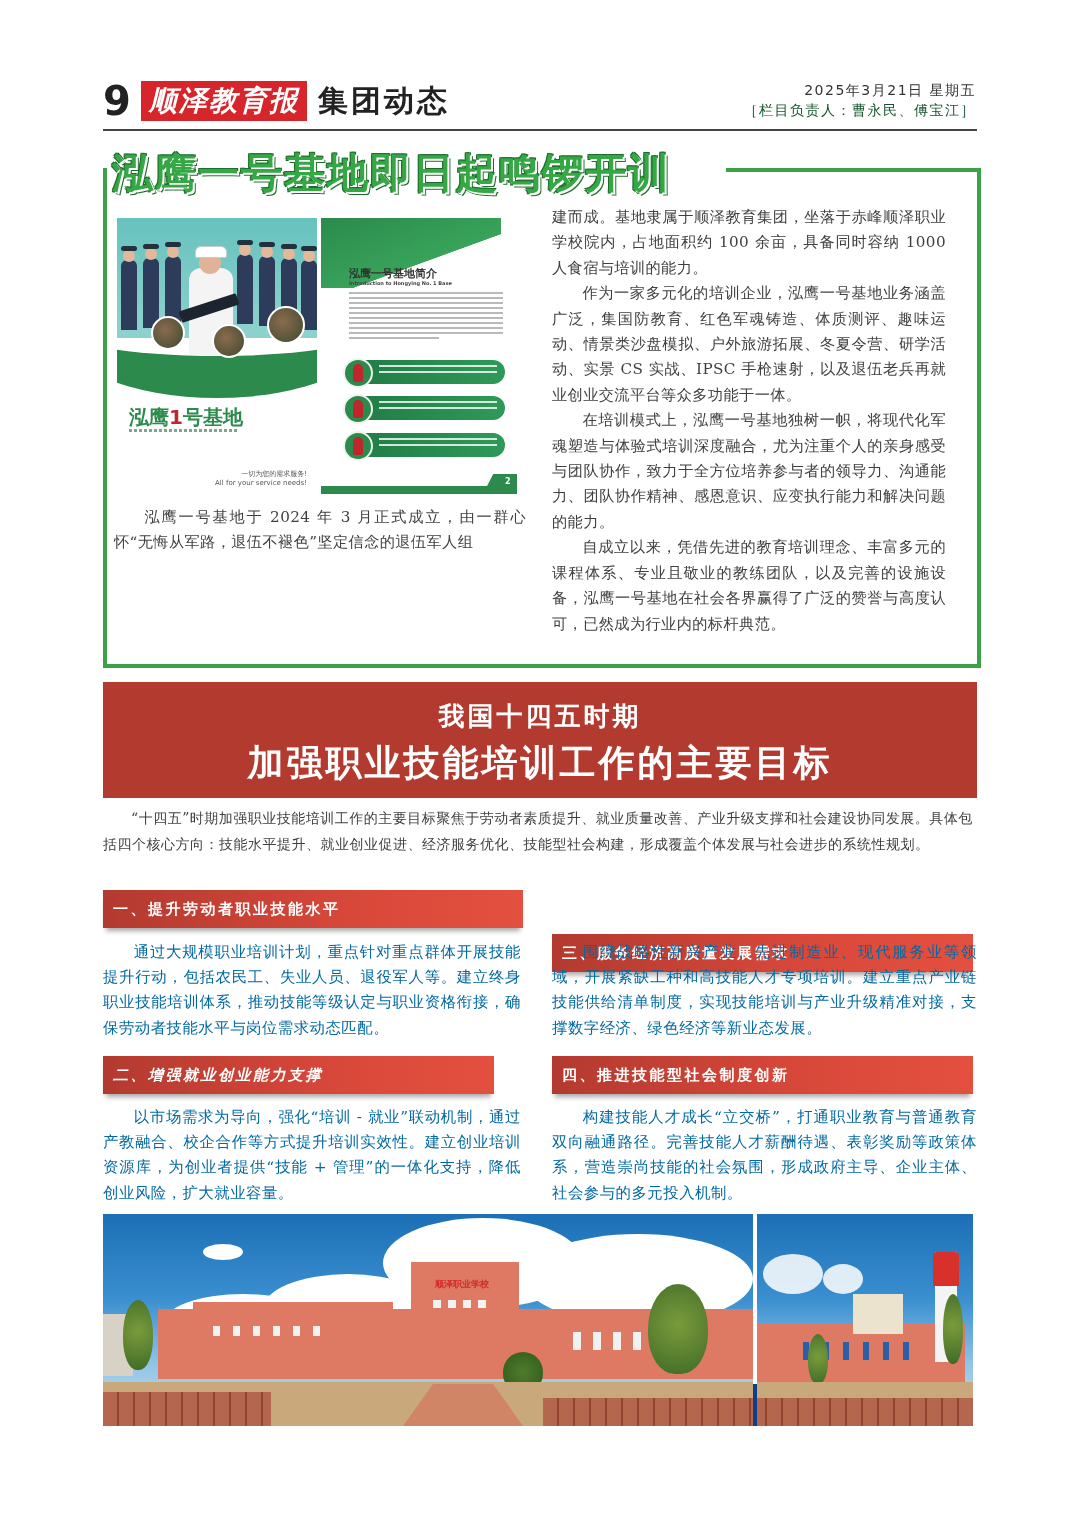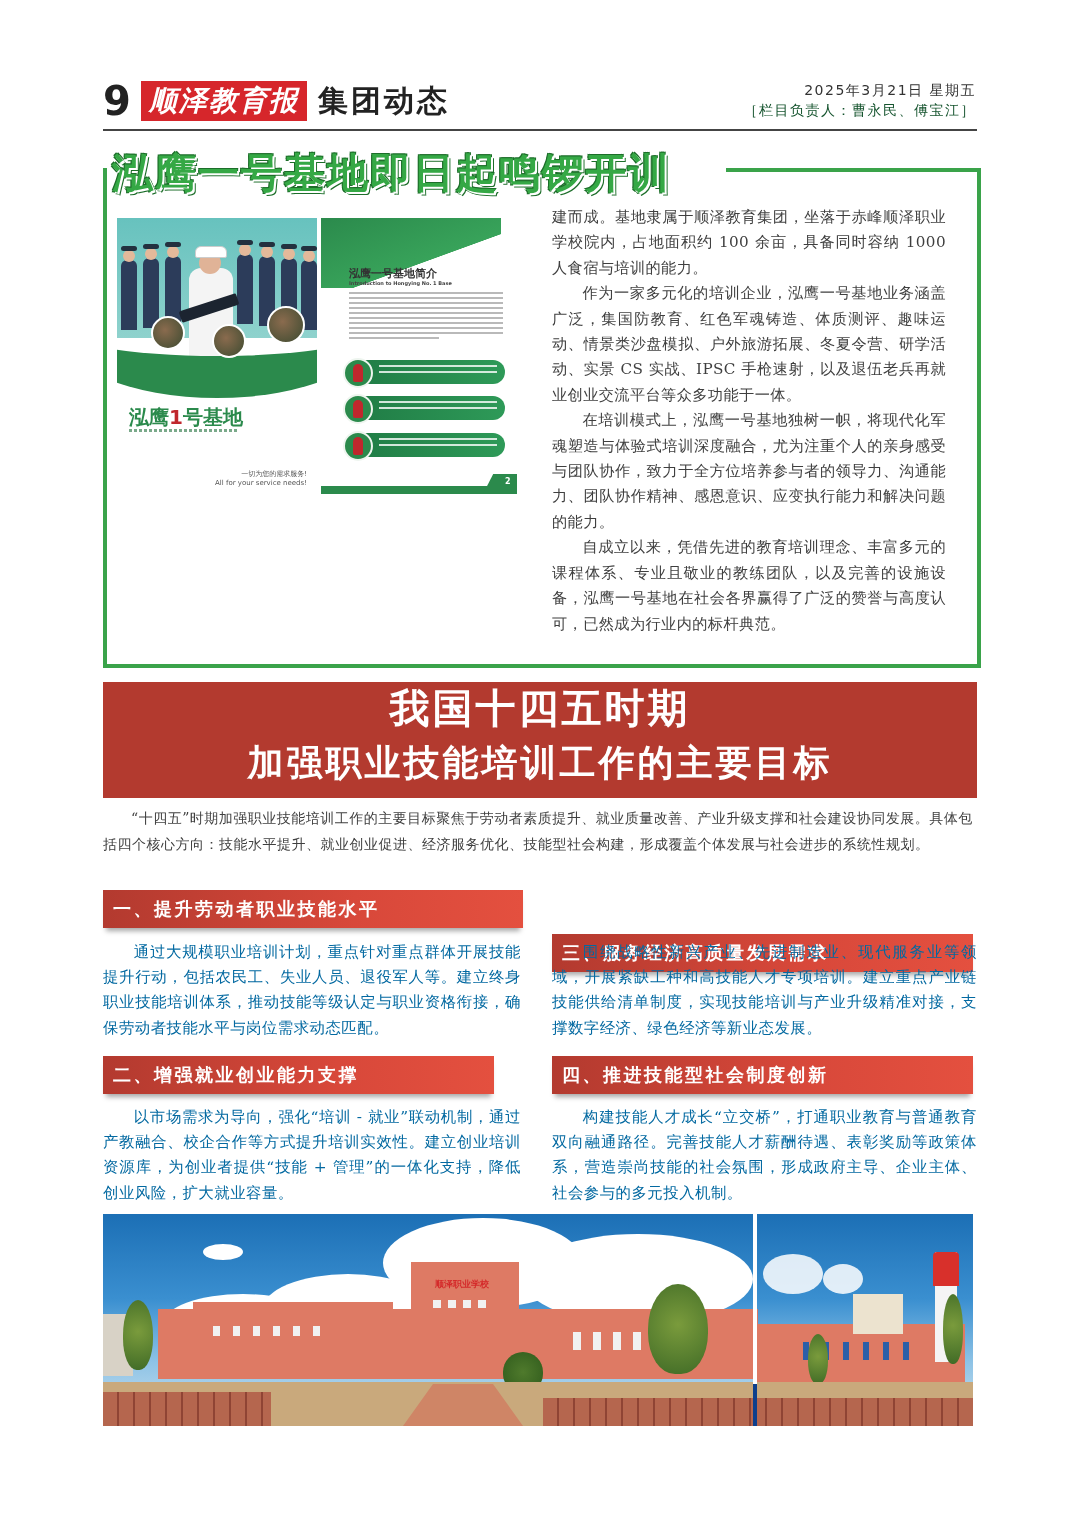--- a/index.html
+++ b/index.html
@@ -57,31 +57,31 @@
 
   .col-text { font-size: 15.2px; line-height: 25.4px; color: #3f3f3f; letter-spacing: 0.4px; text-align: justify; }
   .col-text p { margin: 0; text-indent: 2em; }
   .col-text p.noindent { text-indent: 0; }
   .s1-left { left: 114px; top: 505px; width: 412px; }
   .s1-right { left: 552px; top: 205px; width: 394px; }
 
   
   .banner { left: 103px; top: 682px; width: 874px; height: 116px; background: #b33a2f; }
   .banner-l1, .banner-l2 { position: absolute; left: 0; width: 874px; text-align: center; color: #fff; font-family: "DejaVu Sans", sans-serif; font-weight: bold; letter-spacing: 3px; }
-  .banner-l1 { top: 4px; font-size: 40px; line-height: 44px; }
+  .banner-l1 { top: 12px; font-size: 26px; line-height: 44px; }
   .banner-l2 { top: 58px; font-size: 36px; line-height: 46px; }
   .intro { left: 103px; top: 806px; width: 874px; font-size: 14px; line-height: 25.6px; color: #3f3f3f; letter-spacing: 0.5px; }
   .intro p { margin: 0; text-indent: 2em; }
 
   .sub-head { height: 38px; background: linear-gradient(90deg, #b33a2f 0%, #d8483a 60%, #e4503f 100%); color: #fff;
-    font-family: "DejaVu Sans", sans-serif; font-weight: bold; font-size: 18px; letter-spacing: 2.5px; line-height: 38px; padding-left: 10px; box-sizing: border-box;
+    font-family: "DejaVu Sans", sans-serif; font-weight: bold; font-size: 15px; letter-spacing: 2.5px; line-height: 38px; padding-left: 10px; box-sizing: border-box;
     box-shadow: 0 6px 5px -3px rgba(0,0,0,.35); }
   .sh1 { left: 103px; top: 890px; width: 420px; }
   .sh3 { left: 552px; top: 890px; width: 421px; margin-top: 44px; }
-  .sh2 { left: 103px; top: 1056px; width: 391px; }
+  .sh2 { left: 103px; top: 1056px; width: 391px; font-style: italic; }
   .sh4 { left: 552px; top: 1056px; width: 421px; }
 
   .sub-text { font-size: 15.4px; line-height: 25.2px; color: #0369a1; letter-spacing: 0.5px; text-align: justify; }
   .sub-text p { margin: 0; text-indent: 2em; }
   .st1 { left: 103px; top: 940px; width: 418px; }
   .st3 { left: 552px; top: 940px; width: 425px; }
   .st2 { left: 103px; top: 1105px; width: 418px; }
   .st4 { left: 552px; top: 1105px; width: 425px; }
 
   
@@ -166,20 +166,21 @@
         <div class="dot"></div>
         <div class="txt"></div>
       </div>
     <div class="abs bro-footer"></div>
     <div class="abs bro-footer-tab"></div>
     <div class="abs bro-page">2</div>
   </div>
 </div>
 
 <div class="abs col-text s1-left">
+  <p>泓鹰一号基地于 2024 年 3 月正式成立，由一群心怀“无悔从军路，退伍不褪色”坚定信念的退伍军人组</p>
 </div>
 <div class="abs col-text s1-right">
   <p class="noindent">建而成。基地隶属于顺泽教育集团，坐落于赤峰顺泽职业学校院内，占地面积约 100 余亩，具备同时容纳 1000 人食宿与培训的能力。</p>
   <p>作为一家多元化的培训企业，泓鹰一号基地业务涵盖广泛，集国防教育、红色军魂铸造、体质测评、趣味运动、情景类沙盘模拟、户外旅游拓展、冬夏令营、研学活动、实景 CS 实战、IPSC 手枪速射，以及退伍老兵再就业创业交流平台等众多功能于一体。</p>
   <p>在培训模式上，泓鹰一号基地独树一帜，将现代化军魂塑造与体验式培训深度融合，尤为注重个人的亲身感受与团队协作，致力于全方位培养参与者的领导力、沟通能力、团队协作精神、感恩意识、应变执行能力和解决问题的能力。</p>
   <p>自成立以来，凭借先进的教育培训理念、丰富多元的课程体系、专业且敬业的教练团队，以及完善的设施设备，泓鹰一号基地在社会各界赢得了广泛的赞誉与高度认可，已然成为行业内的标杆典范。</p>
 </div>
 
 <div class="abs banner">
   <div class="banner-l1">我国十四五时期</div>

